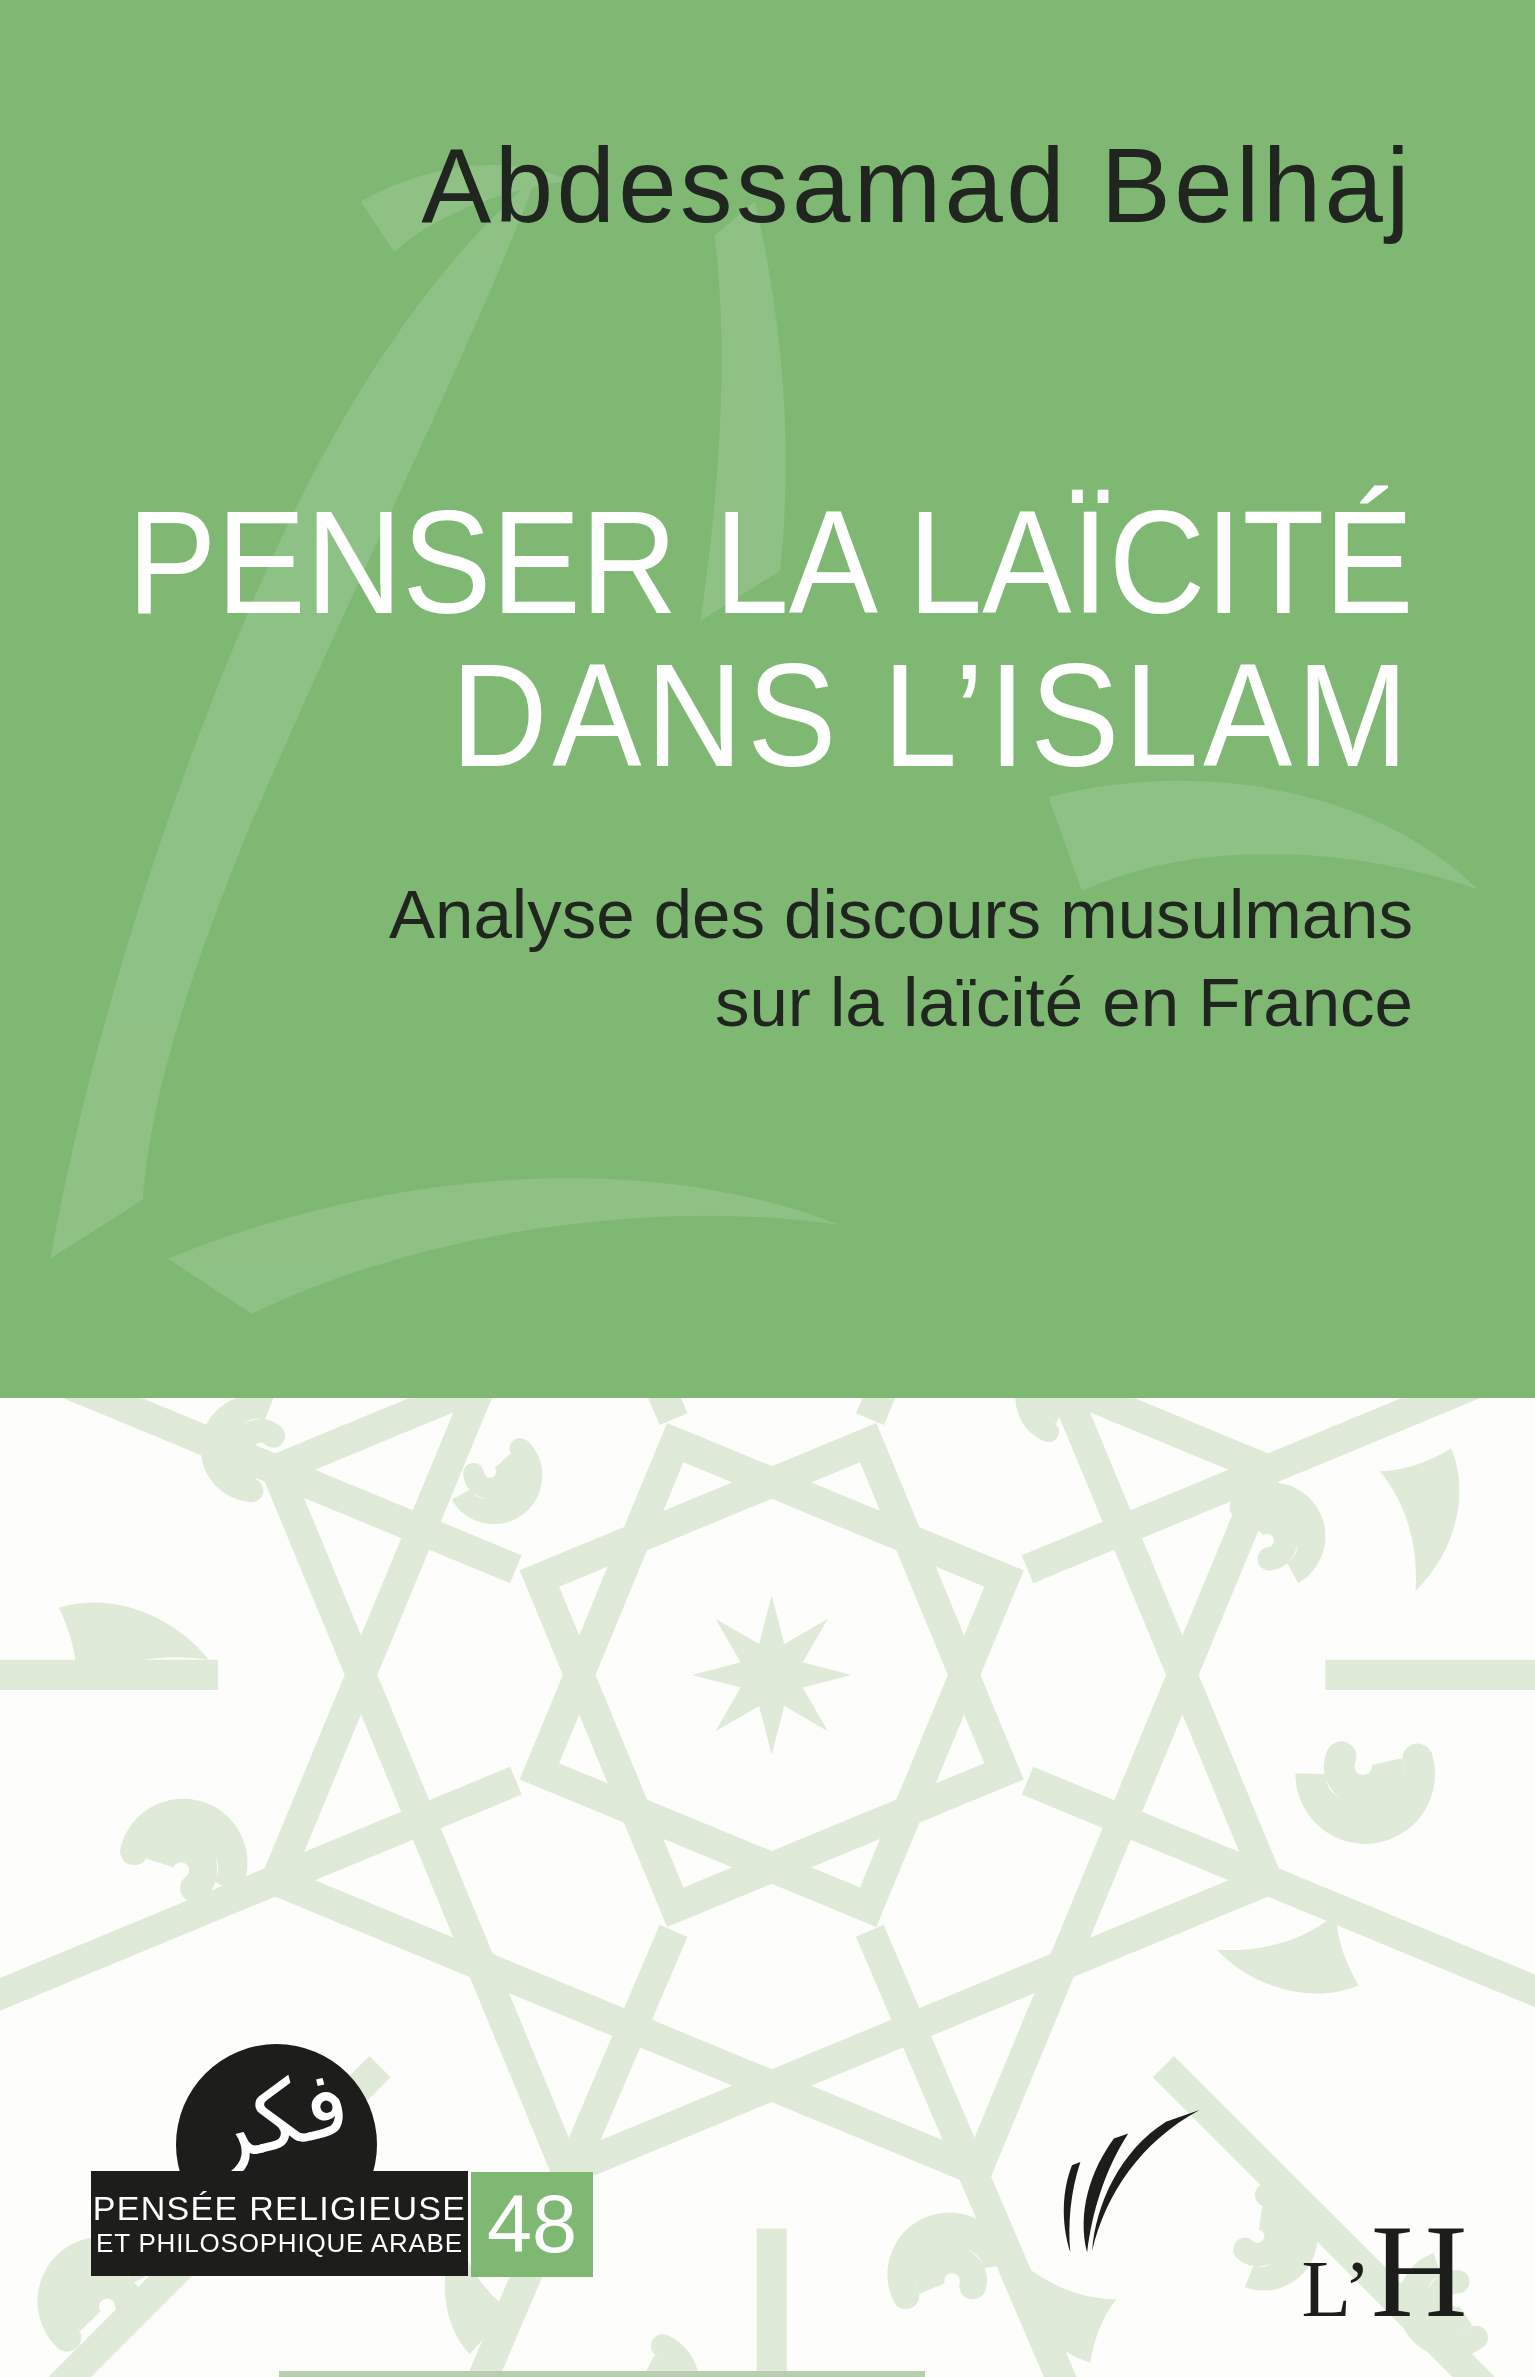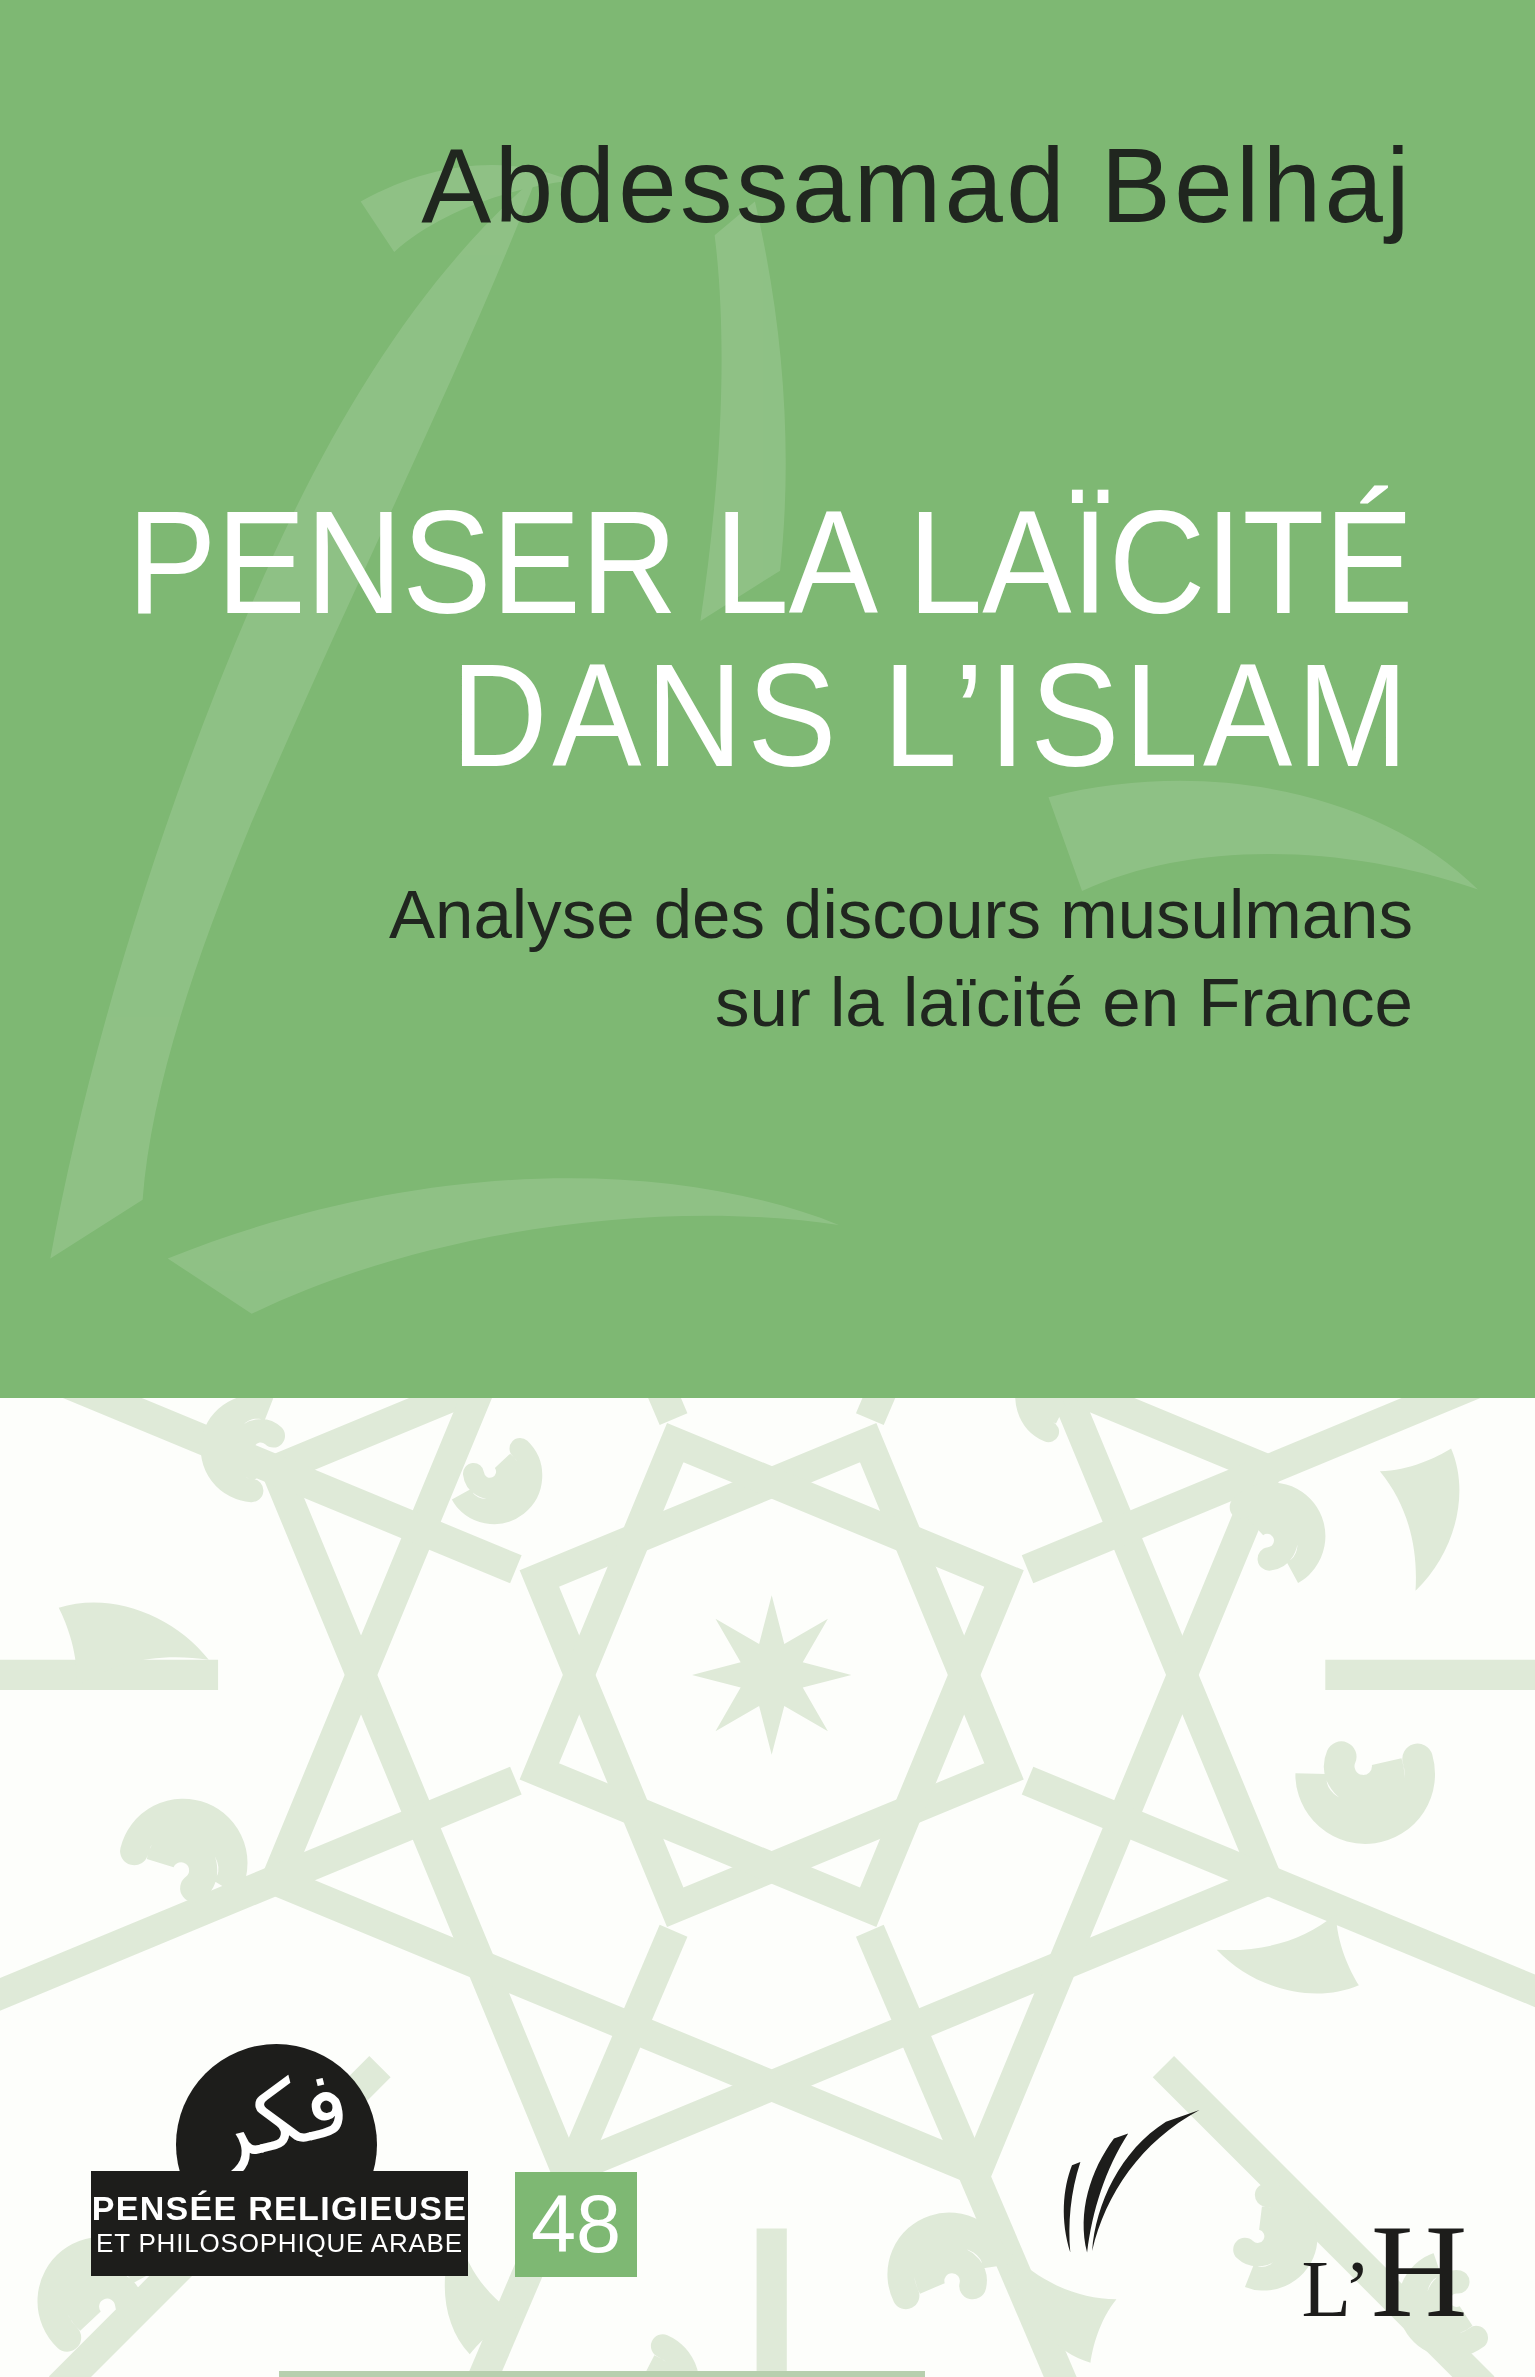--- a/index.html
+++ b/index.html
@@ -47,27 +47,27 @@
     position:absolute;left:176px;top:2045px;width:201px;height:143px;
     display:flex;align-items:center;justify-content:center;
     font-family:"DejaVu Sans",sans-serif;
     font-size:91px;color:#ffffff;transform:rotate(-14deg);
   }
   .badge-rect{
     position:absolute;left:91px;top:2171px;width:377px;height:105px;
     background:#1d1d1b;color:#fff;
     display:flex;flex-direction:column;align-items:center;justify-content:center;
   }
-  .badge-rect .bl1{font-size:34px;line-height:39px;letter-spacing:1.3px;font-weight:700;white-space:nowrap;}
+  .badge-rect .bl1{font-size:34px;line-height:39px;letter-spacing:1.3px;font-weight:400;white-space:nowrap;}
   .badge-rect .bl2{font-size:26px;line-height:30px;letter-spacing:0.8px;font-weight:400;white-space:nowrap;}
   .badge-number{
     position:absolute;left:471px;top:2172px;width:122px;height:105px;
     background:#7eb873;color:#ffffff;
     display:flex;align-items:center;justify-content:center;
-    font-size:81px;font-weight:300;margin-left:44px;
+    font-size:81px;font-weight:300;
   }
   
   .publisher{
     position:absolute;right:71px;top:2194px;
     font-family:"Liberation Serif",serif;color:#1d1d1b;
     display:flex;align-items:baseline;white-space:nowrap;
   }
   .publisher .p-l{font-size:81px;}
   .publisher .p-h{font-size:134px;letter-spacing:-3.4px;}
   .publisher .p-rest{font-size:81px;letter-spacing:0.8px;}

